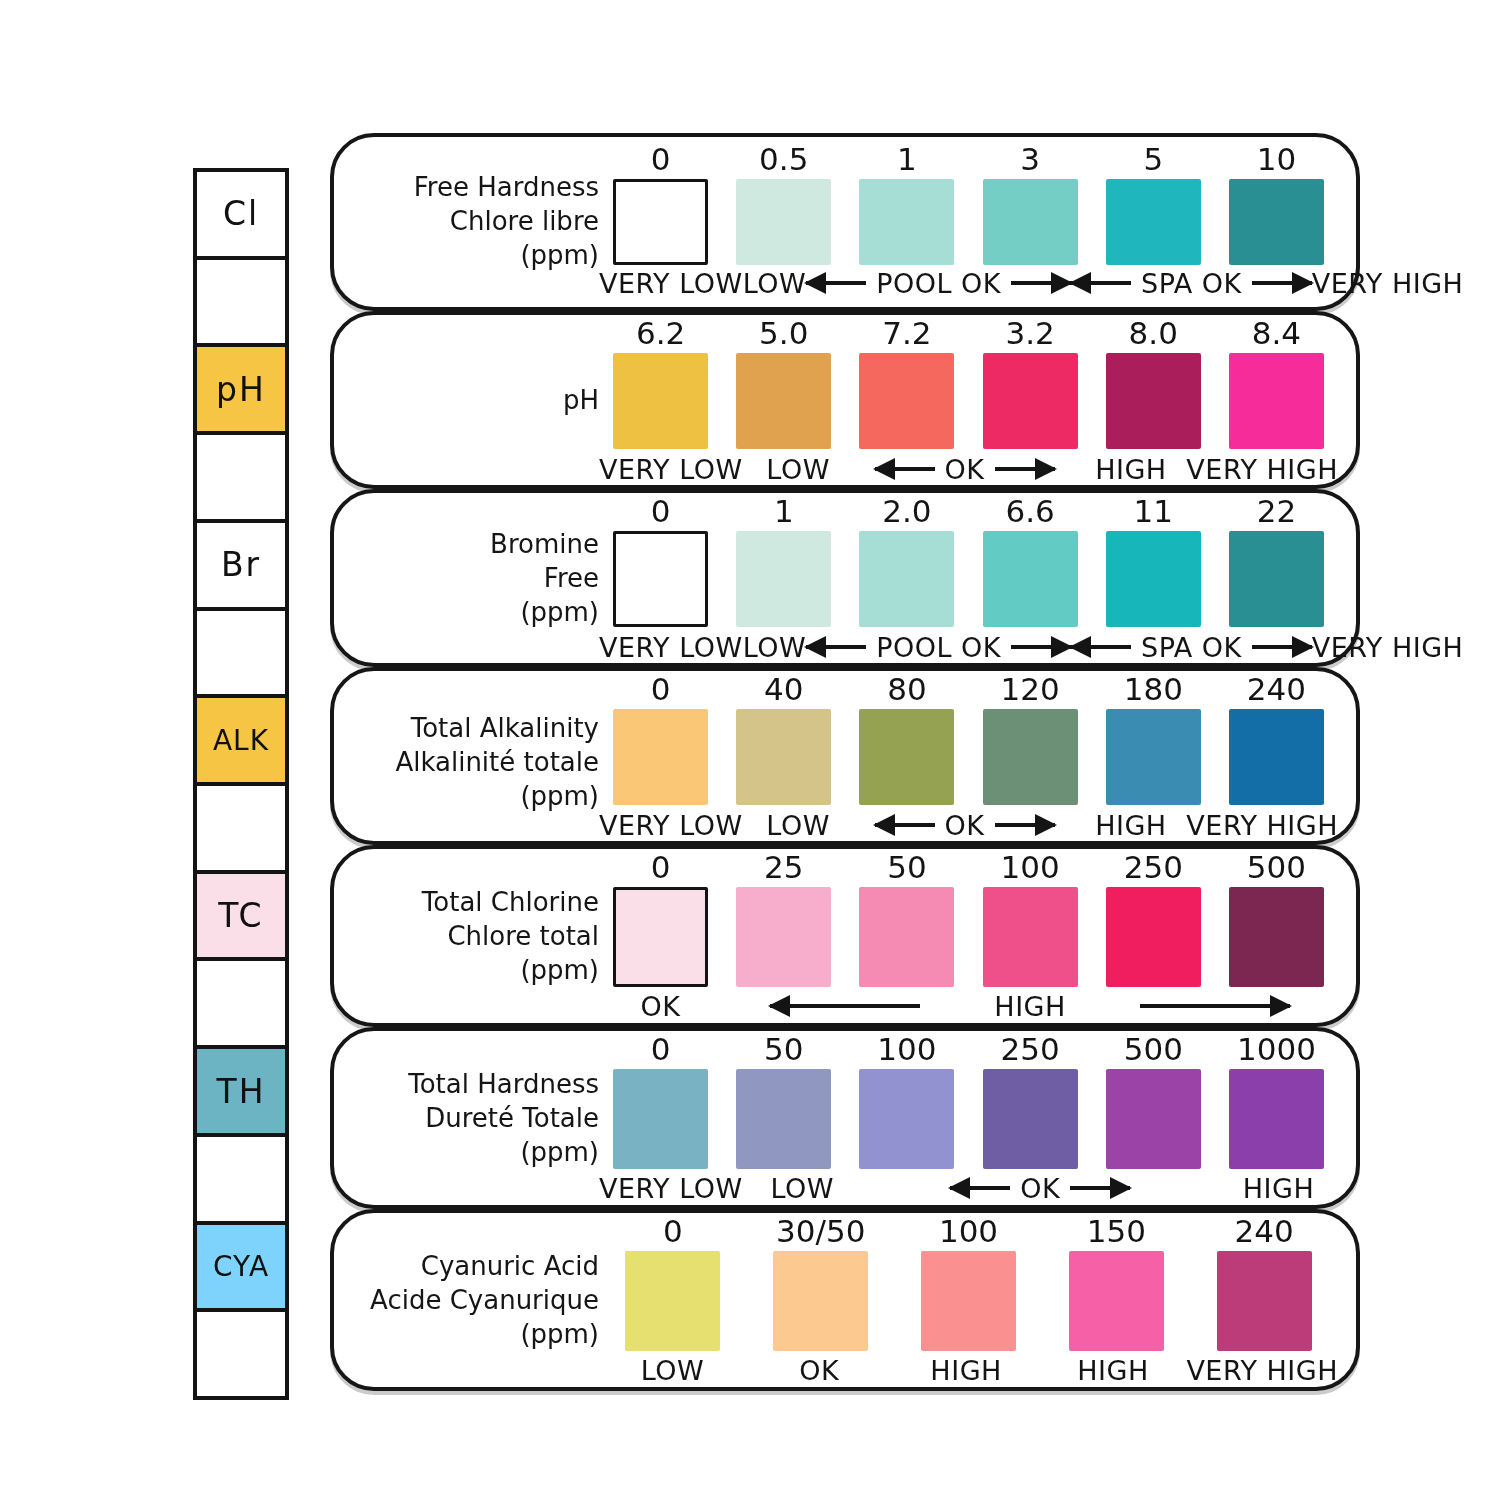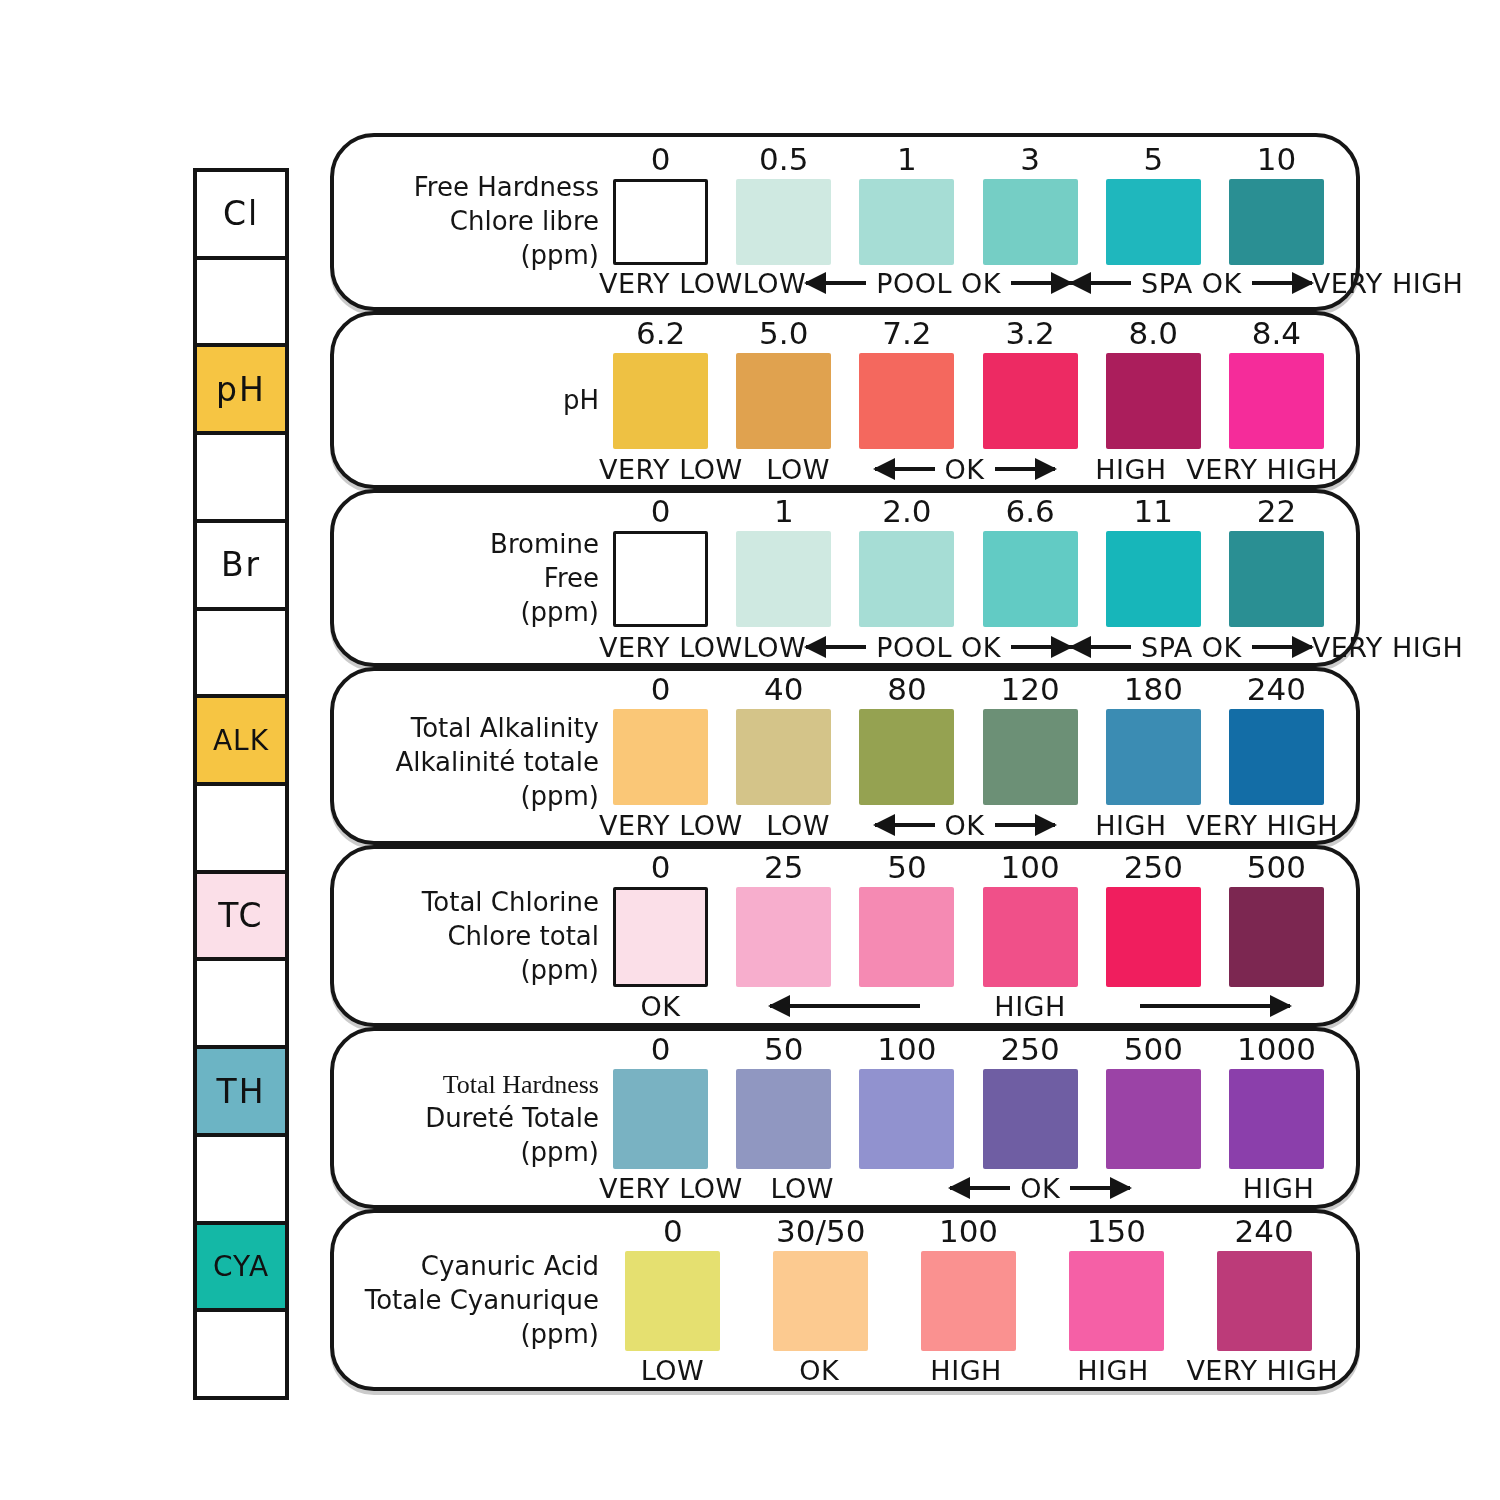--- a/index.html
+++ b/index.html
@@ -173,21 +173,21 @@
       </div>
       <div class="pad" style="background: rgb(255, 255, 255);">
         <span class="pad-label" style="color: rgb(17, 17, 17);"></span>
       </div>
       <div class="pad" style="background: rgb(108, 180, 196);">
         <span class="pad-label" style="color: rgb(17, 17, 17);">TH</span>
       </div>
       <div class="pad" style="background: rgb(255, 255, 255);">
         <span class="pad-label" style="color: rgb(17, 17, 17);"></span>
       </div>
-      <div class="pad small" style="background: #14b8a6;">
+      <div class="pad small" style="background: #7dd3fc;">
         <span class="pad-label" style="color: rgb(17, 17, 17);">CYA</span>
       </div>
       <div class="pad" style="background: rgb(255, 255, 255);">
         <span class="pad-label" style="color: rgb(17, 17, 17);"></span>
       </div>
     </div>
 
   <div id="rows">
       <div class="row" style="top: 133px; height: 178px;">
         <div class="row-inner">
@@ -454,21 +454,21 @@
             <div class="st span2">
               <span></span>
               <span class="ar r long"></span>
             </div>
           </div>
         </div>
       </div>
       <div class="row" style="top: 1027px; height: 182px;">
         <div class="row-inner">
           <div class="name" style="top: 37px;">
-            <span style="display: block; font-family: Liberation Serif, serif;">Total Hardness</span>
+            <span style="display: block;">Total Hardness</span>
             <span style="display: block;">Dureté Totale</span>
             <span class="ppm">(ppm)</span>
           </div>
           <div class="cols" style="top: -4px;">
             <div class="col">
               <div class="val">0</div>
               <div class="sw" style="height: 100px; background: rgb(121, 178, 194); margin-top: 4px;"></div>
             </div>
             <div class="col">
               <div class="val">50</div>
@@ -506,21 +506,21 @@
             <div class="st">
               <span>HIGH</span>
             </div>
           </div>
         </div>
       </div>
       <div class="row" style="top: 1209px; height: 182px;">
         <div class="row-inner">
           <div class="name" style="top: 37px;">
             <span style="display: block;">Cyanuric Acid</span>
-            <span style="display: block;">Totale Cyanurique</span>
+            <span style="display: block;">Acide Cyanurique</span>
             <span class="ppm">(ppm)</span>
           </div>
           <div class="cols" style="top: -4px;">
             <div class="col">
               <div class="val">0</div>
               <div class="sw" style="height: 100px; background: rgb(229, 224, 112); margin-top: 4px;"></div>
             </div>
             <div class="col">
               <div class="val">30/50</div>
               <div class="sw" style="height: 100px; background: rgb(252, 202, 144); margin-top: 4px;"></div>

